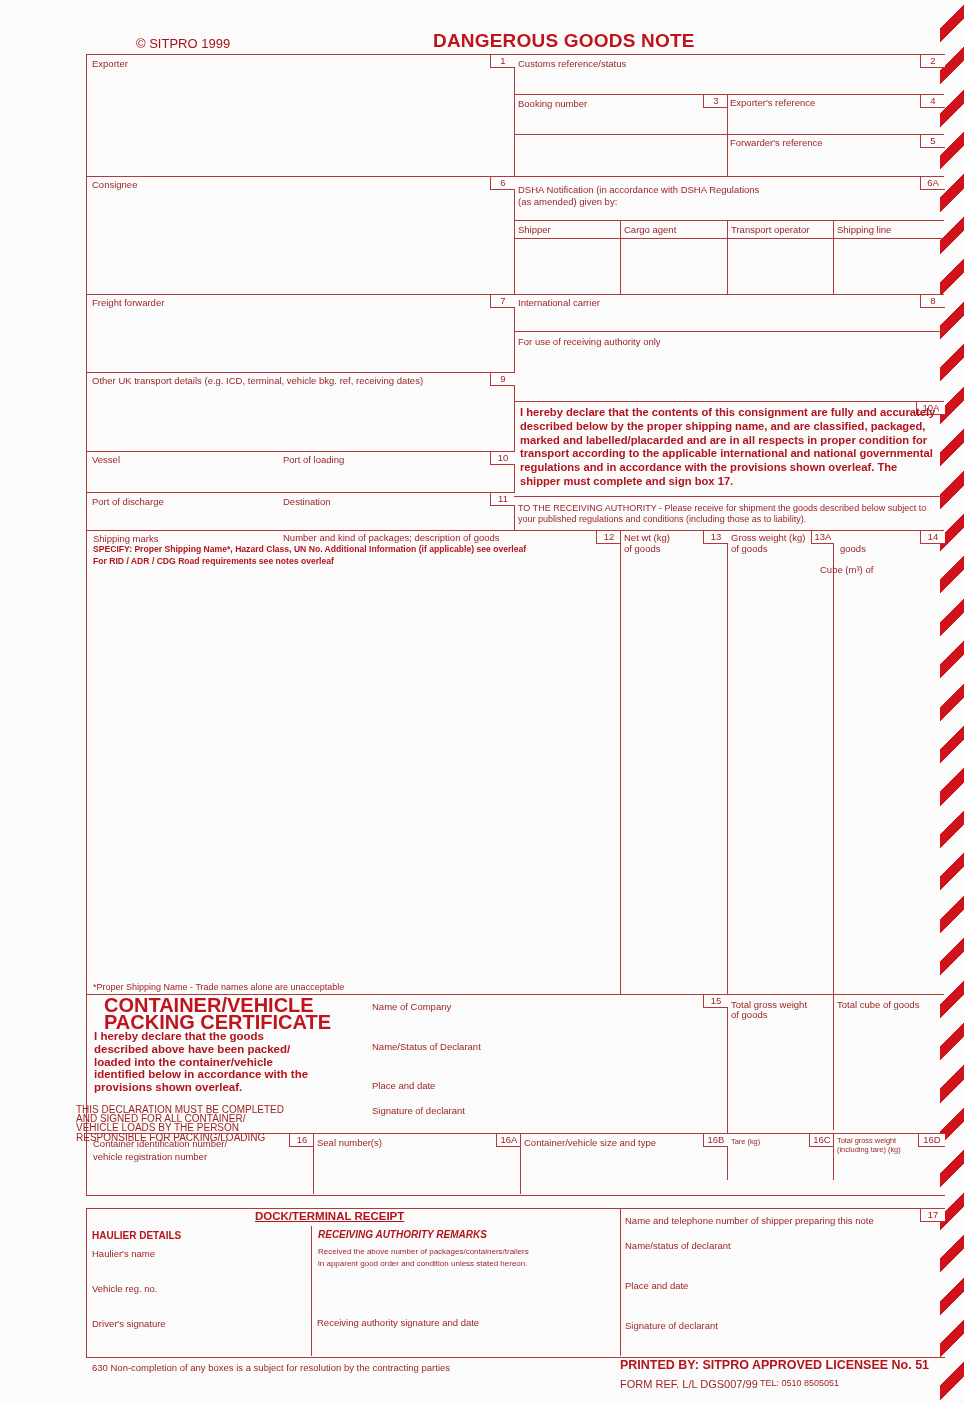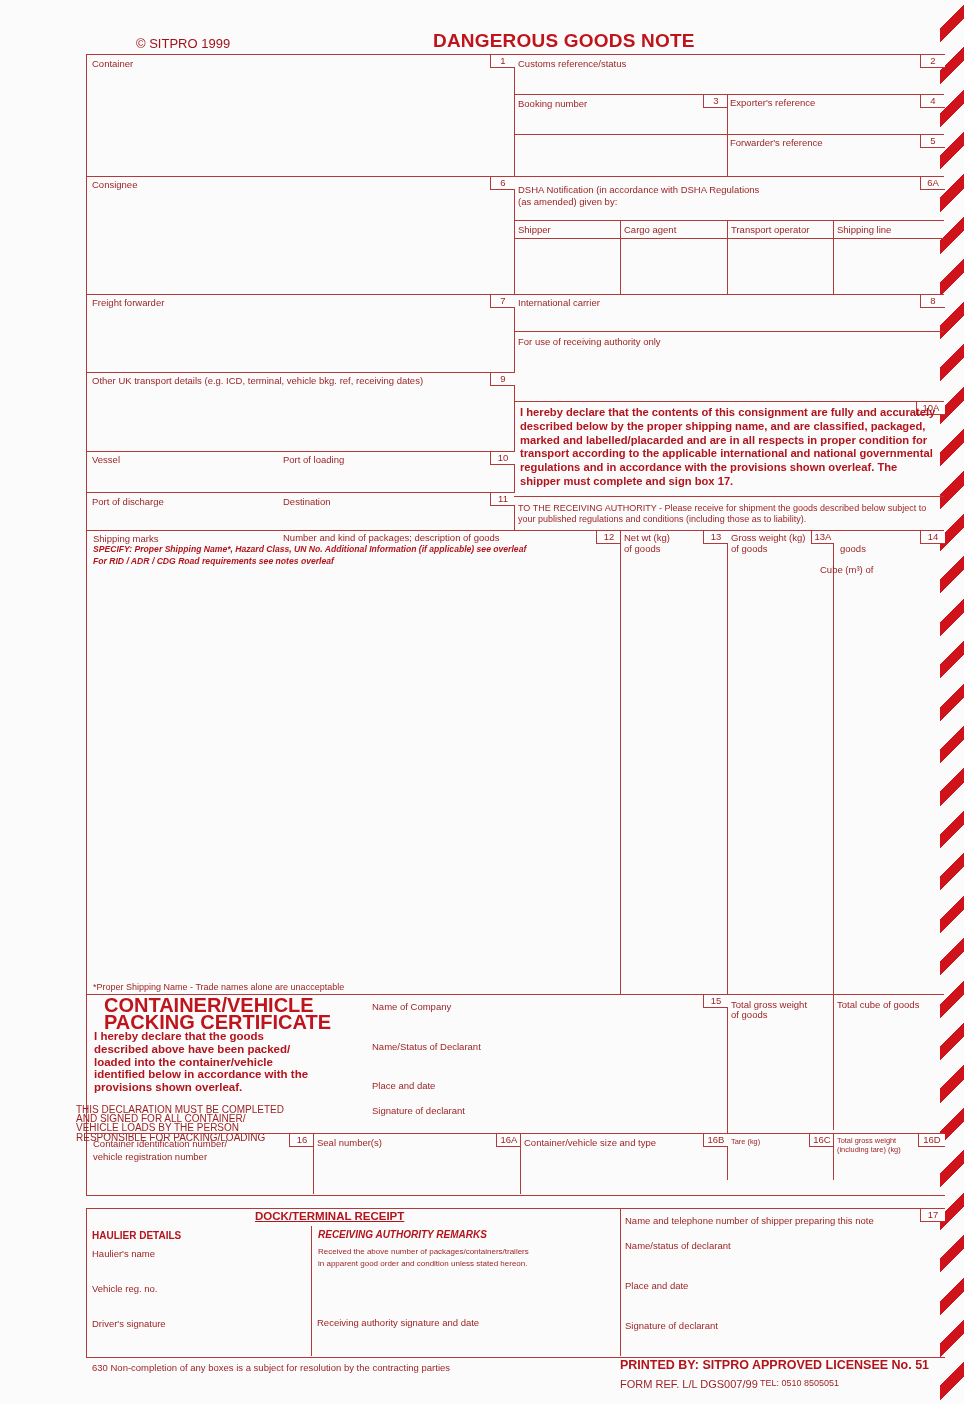--- a/index.html
+++ b/index.html
@@ -22,21 +22,21 @@
   .title {
     position:absolute; left:433px; top:30px; font-size:19px; font-weight:bold;
     color:#c0141c; letter-spacing:0.2px;
   }
   .copyright { position:absolute; left:88px; top:36px; font-size:13px; color:#a3121a;margin-left:48px; }
   .decl10a {
     position:absolute; left:520px; top:406px; width:420px;
     font-size:11.2px; font-weight:bold; color:#b3141c; line-height:13.8px;
   }
   .rcv { position:absolute; left:518px; top:503px; width:420px; font-size:9px; color:#9a1d1f; line-height:10.5px; }
-  .spec { position:absolute; left:93px; top:544px; font-size:8.6px; font-weight:bold; color:#b3141c; line-height:11.5px; white-space:nowrap;font-style:italic; }
+  .spec { position:absolute; left:93px; top:544px; font-size:8.6px; font-weight:bold; color:#b3141c; line-height:11.5px; white-space:nowrap; }
   .cvp-title { position:absolute; left:104px; top:997px; font-size:20px; font-weight:bold; color:#c0141c; line-height:17px; }
   .cvp-decl { position:absolute; left:94px; top:1030px; font-size:11.5px; font-weight:bold; color:#b3141c; line-height:12.8px; width:220px; }
   .cvp-small { position:absolute; left:76px; top:1095px; font-size:10px; color:#9a1d1f; line-height:9.2px; width:210px;margin-top:10px; }
   .dock-title { position:absolute; left:255px; top:1210px; font-size:11.5px; font-weight:bold; color:#b3141c; text-decoration:underline; }
   .sub-h { position:absolute; font-size:10px; font-weight:bold; color:#b3141c; }
   .footer-note { position:absolute; left:92px; top:1362px; font-size:9.5px; color:#9a1d1f; }
   .printed { position:absolute; left:620px; top:1358px; font-size:12.5px; font-weight:bold; color:#b3141c; }
   .formref { position:absolute; left:620px; top:1378px; font-size:11px; color:#9a1d1f; }
   .tel { position:absolute; left:760px; top:1378px; font-size:9px; color:#9a1d1f; }
   .stripes {
@@ -52,21 +52,21 @@
 <div class="stripes"></div>
 
 <div class="copyright">© SITPRO 1999</div>
 <div class="title">DANGEROUS GOODS NOTE</div>
 
 <div class="frame" style="left:86px; top:54px; width:858px; height:1140px; border-right:none;"></div>
 <div class="frame" style="left:86px; top:1208px; width:858px; height:148px; border-right:none;"></div>
 
 <div class="vl" style="left:514px; top:54px; height:476px;"></div>
 
-<div class="lbl" style="left:92px; top:58px;">Container</div>
+<div class="lbl" style="left:92px; top:58px;">Exporter</div>
 <div class="num" style="left:490px; top:55px; width:24px;">1</div>
 <div class="abs" style="left:88px; top:70px; width:424px; height:105px;"></div>
 
 <div class="hl" style="left:86px; top:176px; width:428px;"></div>
 <div class="lbl" style="left:92px; top:179px;">Consignee</div>
 <div class="num" style="left:490px; top:177px; width:24px;">6</div>
 <div class="abs" style="left:88px; top:191px; width:424px; height:102px;"></div>
 
 <div class="hl" style="left:86px; top:294px; width:428px;"></div>
 <div class="lbl" style="left:92px; top:297px;">Freight forwarder</div>

